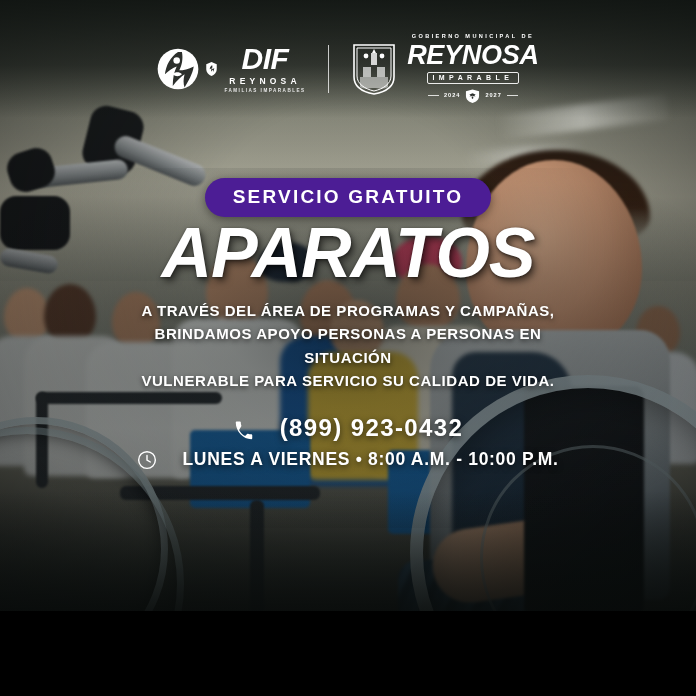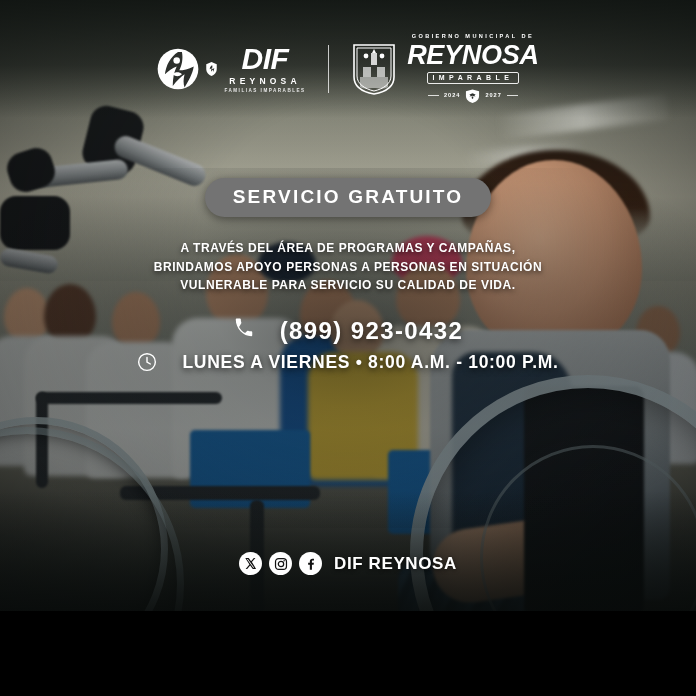--- a/index.html
+++ b/index.html
@@ -243,21 +243,21 @@
   .content {
     position: absolute;
     left: 0; right: 0; top: 178px;
     z-index: 7;
     display: flex;
     flex-direction: column;
     align-items: center;
   }
   .badge {
     display: inline-block;
-    background: #737373;
+    background: #4c1d95;
     color: #ffffff;
     font-size: 19px;
     font-weight: 700;
     letter-spacing: 2.2px;
     padding: 8px 28px 9px;
     border-radius: 999px;
     box-shadow: 0 2px 10px rgba(0,0,0,.45);
   }
   .title {
     margin-top: 6px;
@@ -269,31 +269,31 @@
     letter-spacing: -1px;
     text-shadow: 3px 4px 7px rgba(0,0,0,.55), 0 1px 3px rgba(0,0,0,.5);
   }
   .title .l1 { display: block; font-size: 70px; }
   .title .l2 { display: block; font-size: 70px; margin-top: 2px; }
 
   .desc {
     margin-top: 16px;
     text-align: center;
     color: #fff;
-    font-size: 12px;
+    font-size: 15px;
     font-weight: 700;
     letter-spacing: .55px;
     line-height: 1.55;
     text-shadow: 0 2px 5px rgba(0,0,0,.65);
     max-width: 470px;
   }
   .desc span { display: block; }
 
   .contact { margin-top: 22px; display: flex; flex-direction: column; align-items: center; gap: 7px; }
-  .c-row { display: flex; align-items: flex-start; gap: 25px; }
+  .c-row { display: flex; align-items: flex-end; gap: 25px; }
   .c-row .ico { display: flex; align-items: center; justify-content: center; flex: 0 0 auto; }
   .c-phone {
     color: #fff; font-size: 24px; font-weight: 800; letter-spacing: 1.4px;
     text-shadow: 0 2px 6px rgba(0,0,0,.65);
   }
   .c-text {
     color: #fff; font-size: 17.5px; font-weight: 700; letter-spacing: .7px;
     text-shadow: 0 2px 6px rgba(0,0,0,.7);
   }
 
@@ -445,20 +445,21 @@
         </div>
       </div>
     </div>
   </div>
 
   <div class="content">
 
     <div class="badge">SERVICIO GRATUITO</div>
 
     <div class="title">
+      <span class="l1">APARATOS</span>
     </div>
 
     <div class="desc">
       <span>A TRAVÉS DEL ÁREA DE PROGRAMAS Y CAMPAÑAS,</span>
       <span>BRINDAMOS APOYO PERSONAS A PERSONAS EN SITUACIÓN</span>
       <span>VULNERABLE PARA SERVICIO SU CALIDAD DE VIDA.</span>
     </div>
 
     <div class="contact">
 
@@ -478,38 +479,14 @@
             <circle cx="12" cy="12" r="10"></circle>
             <path d="M12 6.5V12l4 2.4" stroke-linecap="round"></path>
           </svg>
         </span>
         <span class="c-text">LUNES A VIERNES • 8:00 A.M. - 10:00 P.M.</span>
       </div>
 
     </div>
   </div>
 
-  <div class="footer">
-
-    <span class="soc">
-      <svg width="13" height="13" viewBox="0 0 24 24" fill="#111">
-        <path d="M18.2 2H21l-6.4 7.3L22.3 22h-6.1l-4.8-6.3L5.9 22H3l7-8-7.6-12h6.3l4.3 5.8L18.2 2zm-1.1 18h1.7L7.1 3.8H5.3L17.1 20z"></path>
-      </svg>
-    </span>
-
-    <span class="soc">
-      <svg width="14" height="14" viewBox="0 0 24 24" fill="none" stroke="#111" stroke-width="2.1">
-        <rect x="2.6" y="2.6" width="18.8" height="18.8" rx="5.4"></rect>
-        <circle cx="12" cy="12" r="4.6"></circle>
-        <circle cx="17.4" cy="6.6" r="1.25" fill="#111" stroke="none"></circle>
-      </svg>
-    </span>
-
-    <span class="soc">
-      <svg width="14" height="14" viewBox="0 0 24 24" fill="#111">
-        <path d="M13.6 22v-8.6h2.9l.44-3.4h-3.34V7.85c0-.98.28-1.65 1.7-1.65h1.8V3.16c-.31-.04-1.4-.13-2.66-.13-2.63 0-4.43 1.6-4.43 4.55V10H7.1v3.4h2.9V22z"></path>
-      </svg>
-    </span>
-
-    <span class="handle">DIF REYNOSA</span>
-  </div>
 
 </div>
 
 </body></html>

